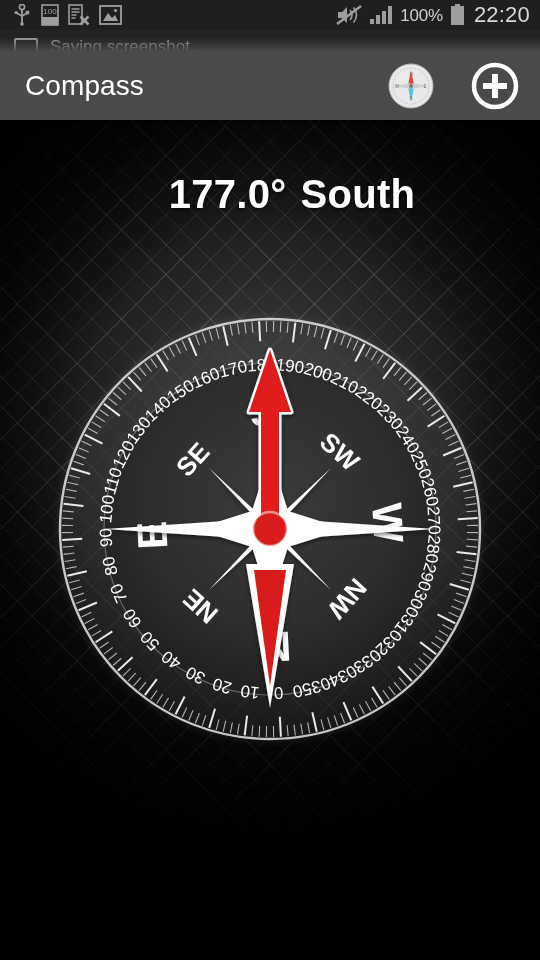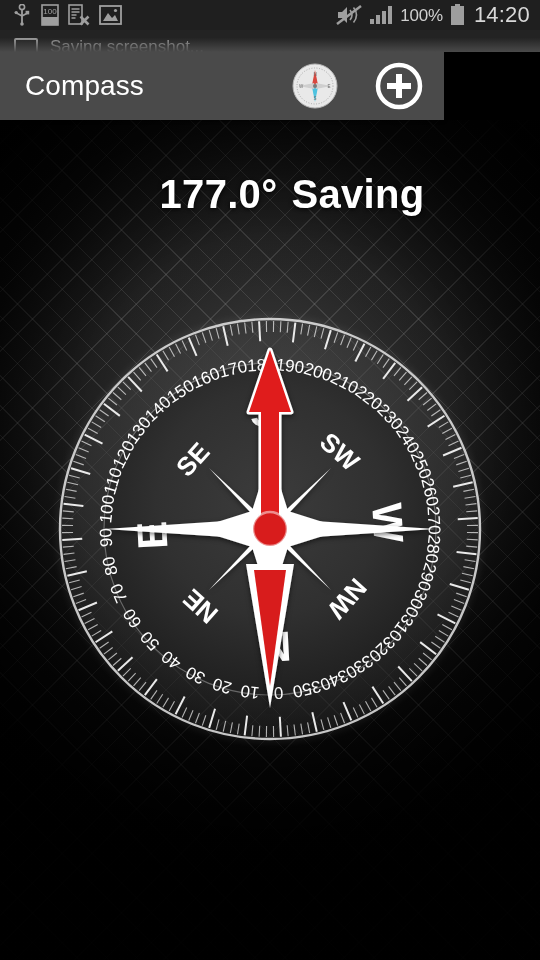--- a/index.html
+++ b/index.html
@@ -93,21 +93,21 @@
     left: 0; top: 30px;
     width: 540px; height: 22px;
     background: linear-gradient(to bottom, rgba(35,35,35,0) 35%, #4a4a4a 100%);
     z-index: 36;
   }
 
   
   #app-bar {
     position: absolute;
     left: 0; top: 52px;
-    width: 444px;
+    width: 540px;
     height: 68px;
     background: #4a4a4a;
     display: flex;
     align-items: center;
     z-index: 30;
     box-shadow: 0 1px 3px rgba(0,0,0,0.55);
   }
   #app-title {
     color: #ffffff;
     font-size: 28px;
@@ -201,21 +201,21 @@
 </head>
 <body>
 
 <div id="screen">
 
   <div id="content">
     <div id="mesh"></div>
     <div id="vignette"></div>
 
     <div id="heading-row">
-      <span id="heading-degrees">177.0°</span><span id="heading-cardinal">Saving</span>
+      <span id="heading-degrees">177.0°</span><span id="heading-cardinal">South</span>
     </div>
 
     <div id="compass-wrap">
       <svg viewBox="0 0 450 450" xmlns="http://www.w3.org/2000/svg">
         <defs>
           <radialGradient id="faceGrad" cx="50%" cy="42%" r="62%">
             <stop offset="0%" stop-color="#3c3c3c"></stop>
             <stop offset="55%" stop-color="#303030"></stop>
             <stop offset="100%" stop-color="#1d1d1d"></stop>
           </radialGradient>
@@ -592,17 +592,17 @@
         <rect x="19" y="1" width="4" height="18" fill="#d0d0d0"></rect>
       </svg>
 
       <span class="sb-text">100%</span>
 
       <svg class="sb-icon" width="15" height="22" viewBox="0 0 15 22">
         <rect x="5" y="0" width="5" height="2" fill="#d0d0d0"></rect>
         <rect x="1" y="2" width="13" height="19" fill="#d0d0d0"></rect>
       </svg>
 
-      <span class="sb-time">14:20</span>
+      <span class="sb-time">22:20</span>
     </div>
   </div>
 
 </div>
 
 </body></html>

